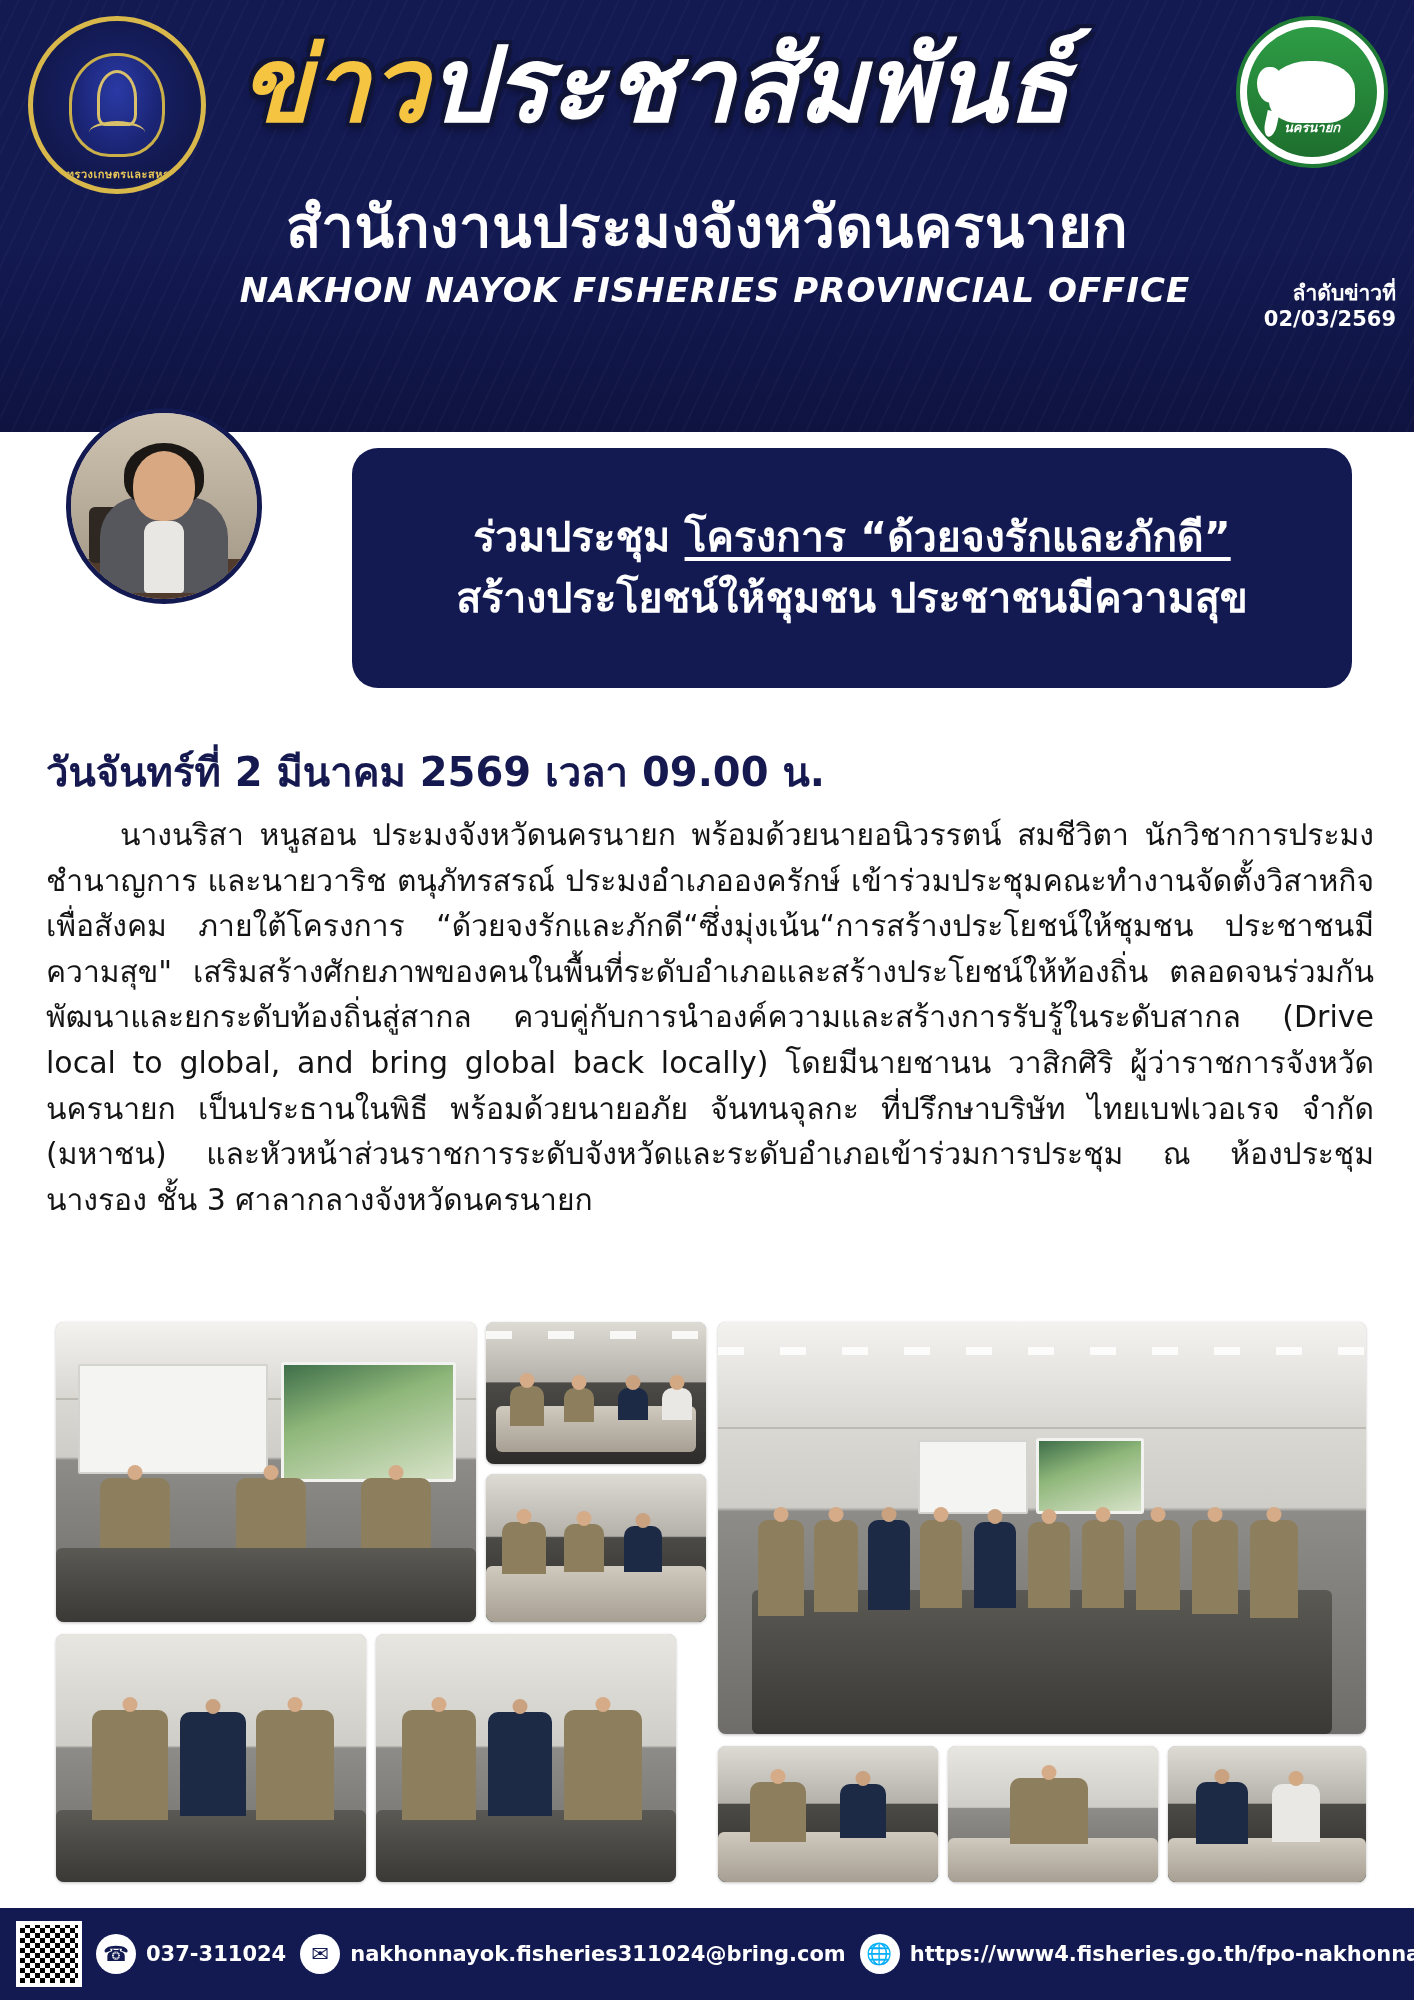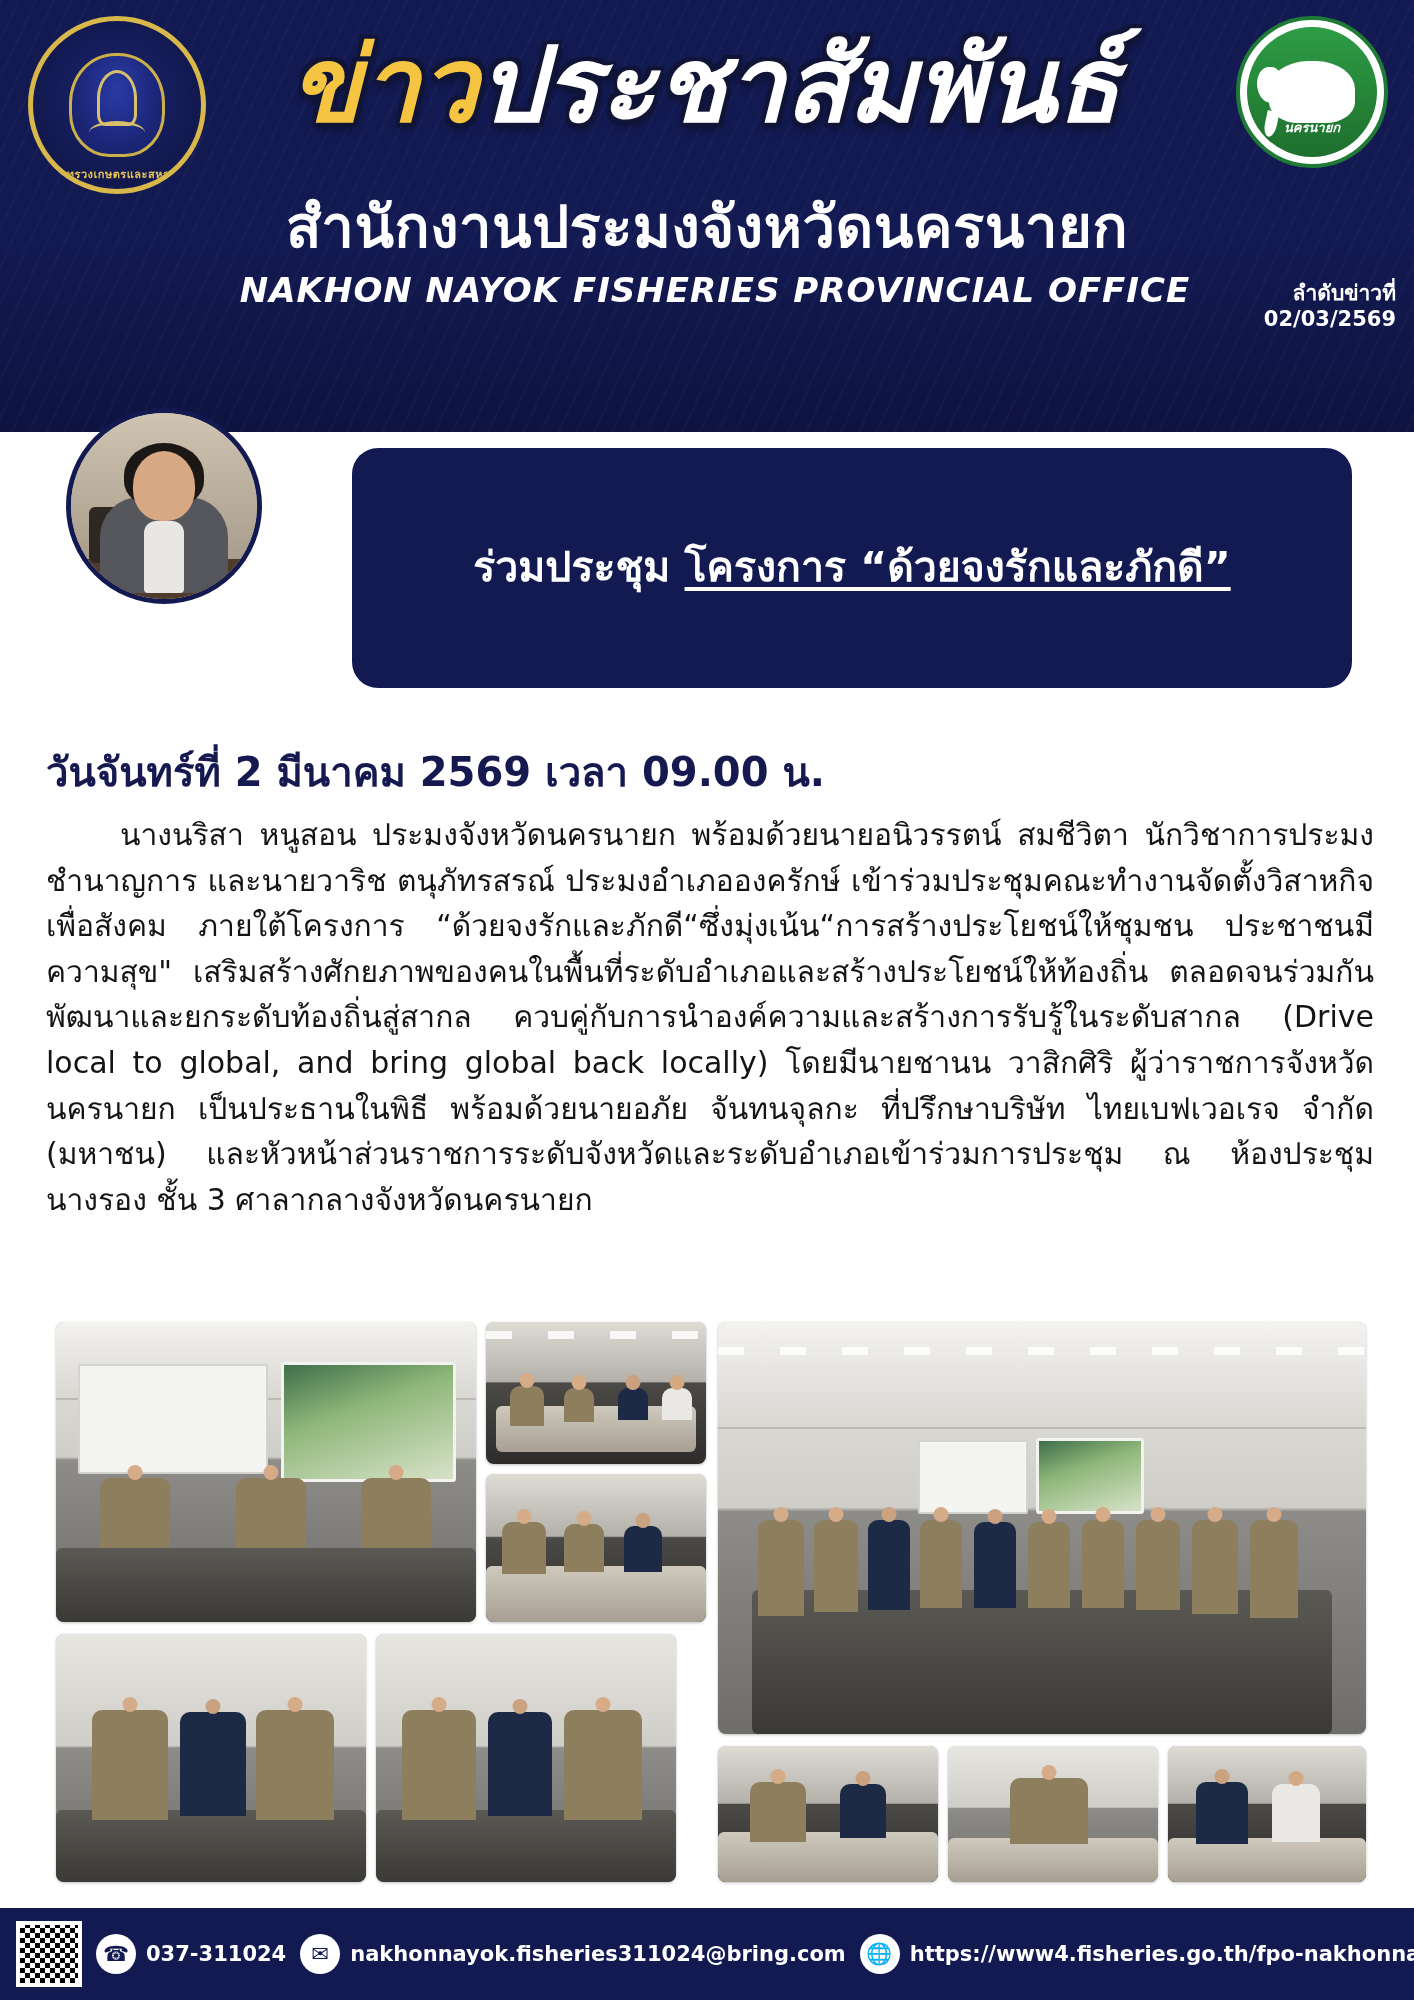--- a/index.html
+++ b/index.html
@@ -150,21 +150,21 @@
     color: #ffffff;
     font-size: 13px;
     font-weight: bold;
   }
 
   .title-script {
     position: absolute;
     left: 240px;
     top: 30px;
     width: 930px;
-    text-align: center;
+    text-align: left;
     font-family: "DejaVu Serif", "Liberation Serif", serif;
     font-style: italic;
     font-weight: bold;
     font-size: 104px;
     line-height: 1.05;
     color: #ffffff;
     text-shadow:
       -4px -4px 0 #101538, 4px -4px 0 #101538, -4px 4px 0 #101538, 4px 4px 0 #101538,
       0 6px 10px rgba(0,0,0,0.45);
     white-space: nowrap;
@@ -466,20 +466,21 @@
     <div class="body"></div>
     <div class="shirt"></div>
     <div class="hair"></div>
     <div class="head"></div>
   </div>
 
   <div class="headline-box">
     <div class="headline-line1">
       <span>ร่วมประชุม </span><span class="ul">โครงการ “ด้วยจงรักและภักดี”</span>
     </div>
+    <div class="headline-line2">สร้างประโยชน์ให้ชุมชน ประชาชนมีความสุข</div>
   </div>
 
   <div class="date-line">วันจันทร์ที่ 2 มีนาคม 2569 เวลา 09.00 น.</div>
   <div class="body-text">นางนริสา หนูสอน ประมงจังหวัดนครนายก พร้อมด้วยนายอนิวรรตน์ สมชีวิตา นักวิชาการประมงชำนาญการ และนายวาริช ตนุภัทรสรณ์ ประมงอำเภอองครักษ์ เข้าร่วมประชุมคณะทำงานจัดตั้งวิสาหกิจเพื่อสังคม ภายใต้โครงการ “ด้วยจงรักและภักดี“ซึ่งมุ่งเน้น“การสร้างประโยชน์ให้ชุมชน ประชาชนมีความสุข" เสริมสร้างศักยภาพของคนในพื้นที่ระดับอำเภอและสร้างประโยชน์ให้ท้องถิ่น ตลอดจนร่วมกันพัฒนาและยกระดับท้องถิ่นสู่สากล ควบคู่กับการนำองค์ความและสร้างการรับรู้ในระดับสากล (Drive local to global, and bring global back locally) โดยมีนายชานน วาสิกศิริ ผู้ว่าราชการจังหวัดนครนายก เป็นประธานในพิธี พร้อมด้วยนายอภัย จันทนจุลกะ ที่ปรึกษาบริษัท ไทยเบฟเวอเรจ จำกัด (มหาชน) และหัวหน้าส่วนราชการระดับจังหวัดและระดับอำเภอเข้าร่วมการประชุม ณ ห้องประชุมนางรอง ชั้น 3 ศาลากลางจังหวัดนครนายก</div>
 
   <div class="photos">
 
     <div class="ph" style="left:0; top:0; width:420px; height:300px;">
       <div class="room"></div>
       <div class="ceil"></div>

